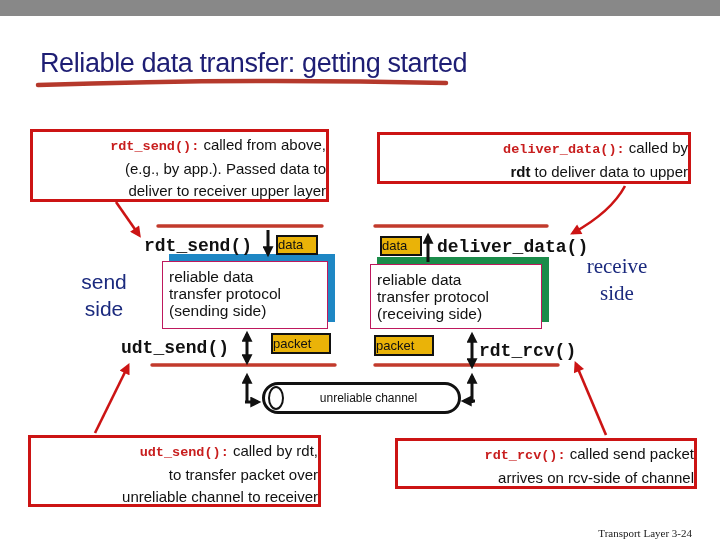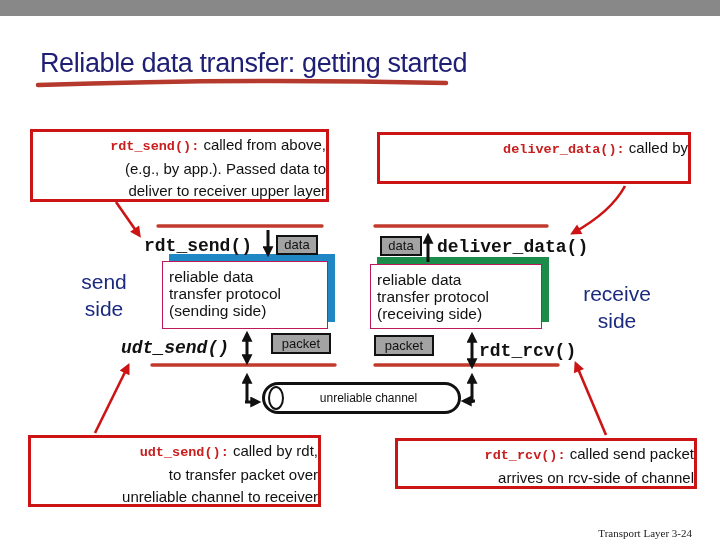--- a/index.html
+++ b/index.html
@@ -25,34 +25,34 @@
 
   .callout-tl { left:30px;  top:113px; width:299px; height:73px; }
   .callout-tr { left:377px; top:116px; width:314px; height:52px; }
   .callout-bl { left:28px;  top:419px; width:293px; height:72px; }
   .callout-br { left:395px; top:422px; width:302px; height:51px; }
 
   .side-label {
     position:absolute; color:#1b2a7e; font-size:21px; line-height:27px; text-align:center; z-index:2;
   }
   .side-send    { left:66px;  top:252px; width:76px; }
-  .side-receive { left:564px; top:264px; width:106px; }
+  .side-receive { left:564px; top:237px; width:106px;font-family:Liberation Serif, serif; }
 
   .mlabel {
     position:absolute; font-family:"Liberation Mono", monospace; font-weight:bold;
     font-size:18px; color:#111; z-index:3; white-space:nowrap;
   }
   .lbl-rdt-send     { left:144px; top:220px; }
   .lbl-deliver-data { left:437px; top:221px; }
-  .lbl-udt-send     { left:121px; top:322px;font-style:italic; }
+  .lbl-udt-send     { left:121px; top:322px; }
   .lbl-rdt-rcv      { left:479px; top:325px; }
 
   .tag {
-    position:absolute; border:2px solid #111; background:#a3a3a3; color:#111;
-    font-size:13px; text-align:center; z-index:3;
+    position:absolute; border:2px solid #111; background:#eab308; color:#111;
+    font-size:13px; text-align:left; z-index:3;
   }
   .tag-data-l   { left:276px; top:219px; width:42px; height:20px; line-height:16px; }
   .tag-data-r   { left:380px; top:220px; width:42px; height:20px; line-height:16px; }
   .tag-packet-l { left:271px; top:317px; width:60px; height:21px; line-height:17px; }
   .tag-packet-r { left:374px; top:319px; width:60px; height:21px; line-height:17px; }
 
   .proto-shadow { position:absolute; z-index:1; }
   .shadow-send { left:169px; top:238px; width:166px; height:68px; background:#1e87c4; }
   .shadow-recv { left:377px; top:241px; width:172px; height:65px; background:#1b8c4a; }
   .proto {
@@ -86,20 +86,21 @@
   <div class="title">Reliable data transfer: getting started</div>
 
   <div class="callout callout-tl">
     <div><span class="code">rdt_send():</span><span> called from above,</span></div>
     <div>(e.g., by app.). Passed data to</div>
     <div>deliver to receiver upper layer</div>
   </div>
 
   <div class="callout callout-tr">
     <div><span class="code">deliver_data():</span><span> called by</span></div>
+    <div><span class="bold">rdt</span><span> to deliver data to upper</span></div>
   </div>
 
   <div class="callout callout-bl">
     <div><span class="code">udt_send():</span><span> called by rdt,</span></div>
     <div>to transfer packet over</div>
     <div>unreliable channel to receiver</div>
   </div>
 
   <div class="callout callout-br">
     <div><span class="code">rdt_rcv():</span><span> called send packet</span></div>

